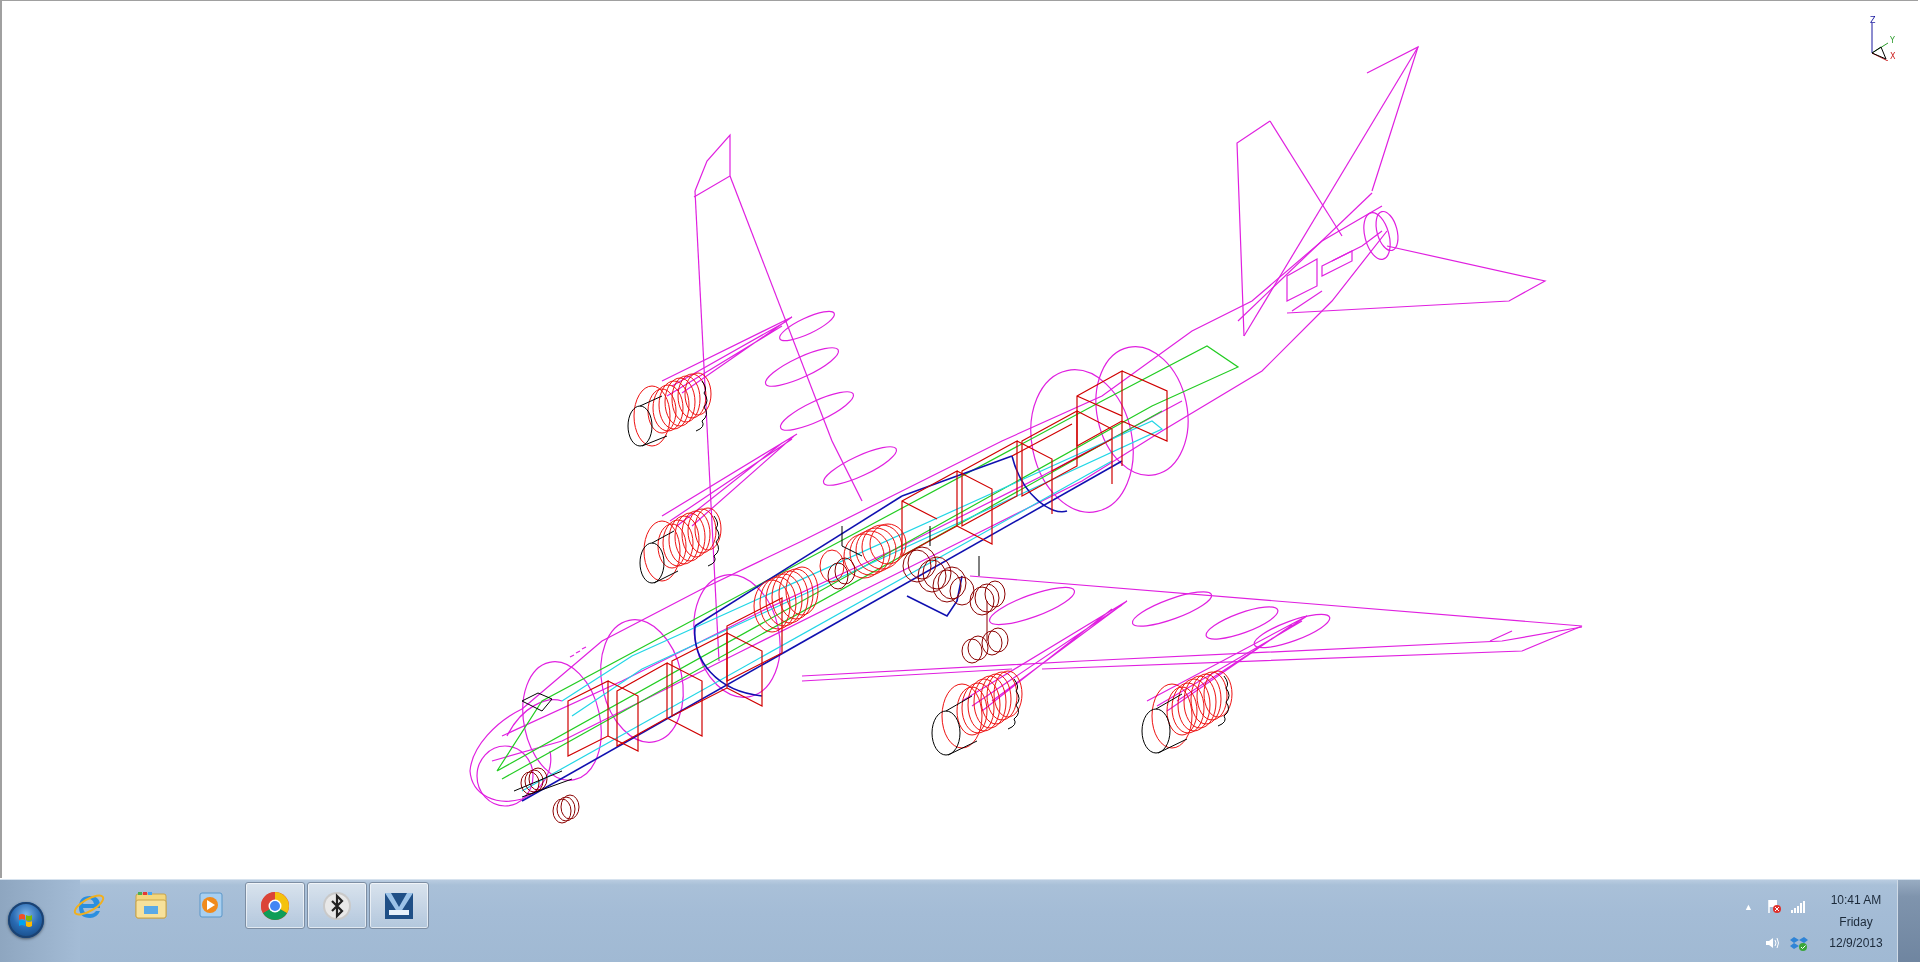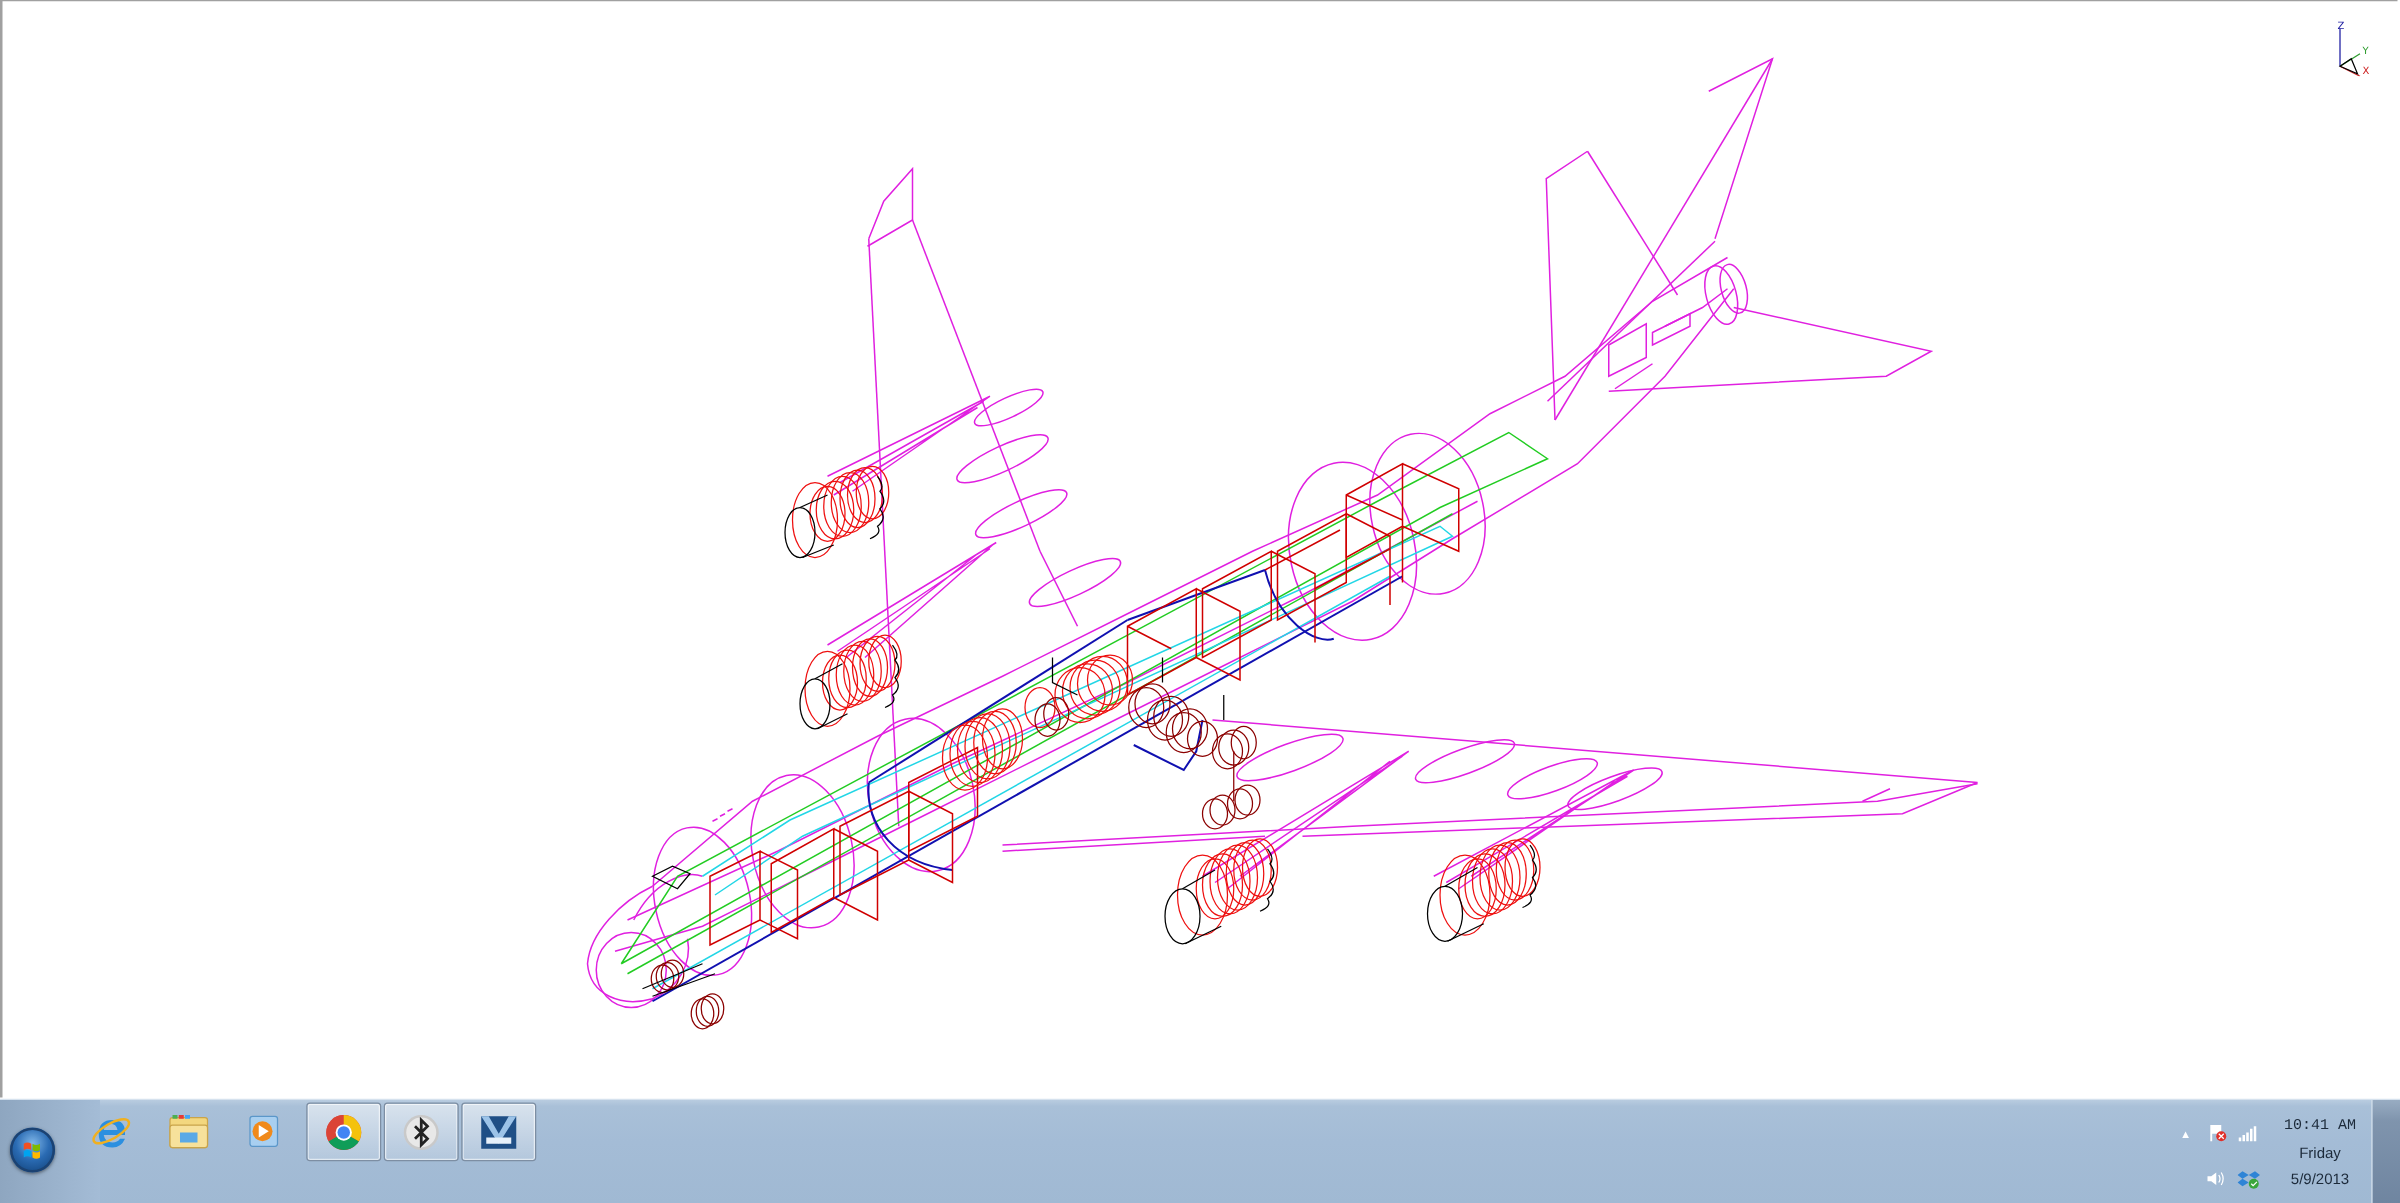--- a/index.html
+++ b/index.html
@@ -340,19 +340,19 @@
     <path d="M2,5 h3 l4,-3 v10 l-4,-3 h-3z" fill="#fff"></path>
     <path d="M11,4 q2,3 0,6 M13,2 q3,5 0,10" stroke="#fff" fill="none"></path>
   </svg>
   <svg class="tray-icon" style="left:1790px;top:54px;" width="18" height="18" viewBox="0 0 18 18">
     <path d="M4,3 l5,3 l-5,3 l-4,-3z M14,3 l4,3 l-4,3 l-5,-3z M4,9 l5,3 l-5,3 l-4,-3z" fill="#2f84d6"></path>
     <circle cx="13" cy="13" r="4" fill="#3aa63a"></circle>
       <path d="M11,13 l1.5,1.5 l3,-3" stroke="#fff" fill="none"></path>
   </svg>
 
   <div class="clock">
-    <div style="top:14px;font-family:Liberation Mono, monospace;">10:41 AM</div>
+    <div style="top:14px;">10:41 AM</div>
     <div style="top:36px;">Friday</div>
-    <div style="top:57px;">5/9/2013</div>
+    <div style="top:57px;">12/9/2013</div>
   </div>
 
   <div class="show-desktop"></div>
 </div>
 
 </body></html>

